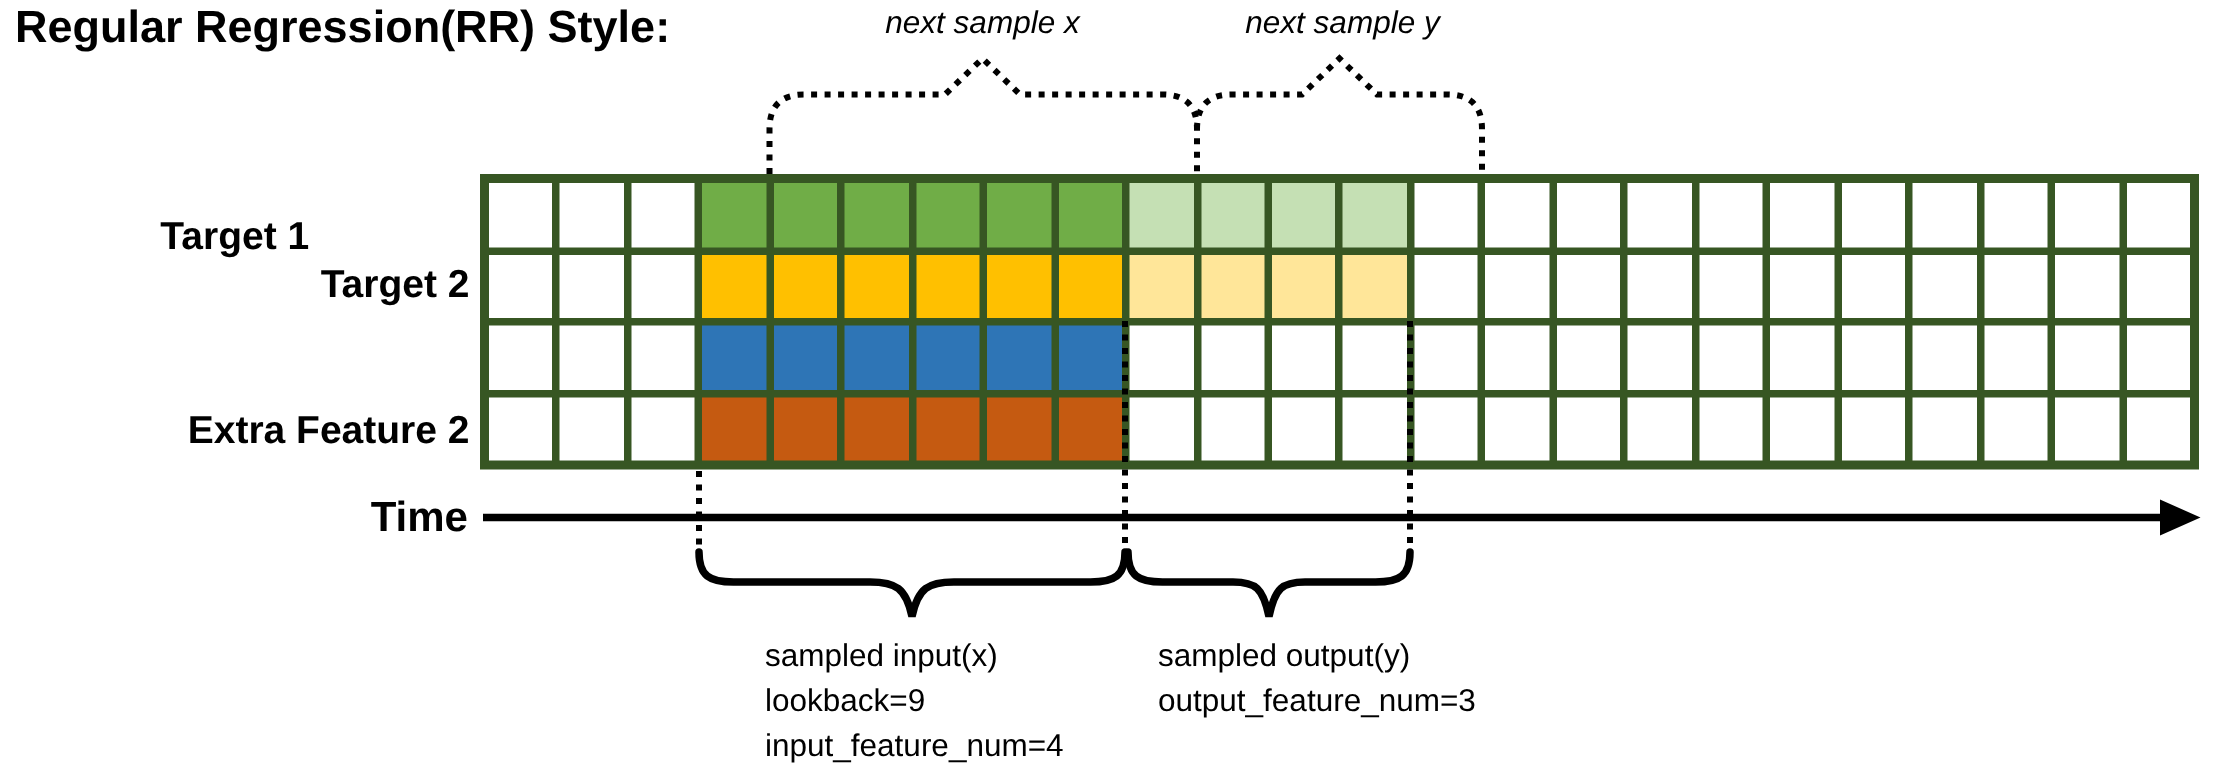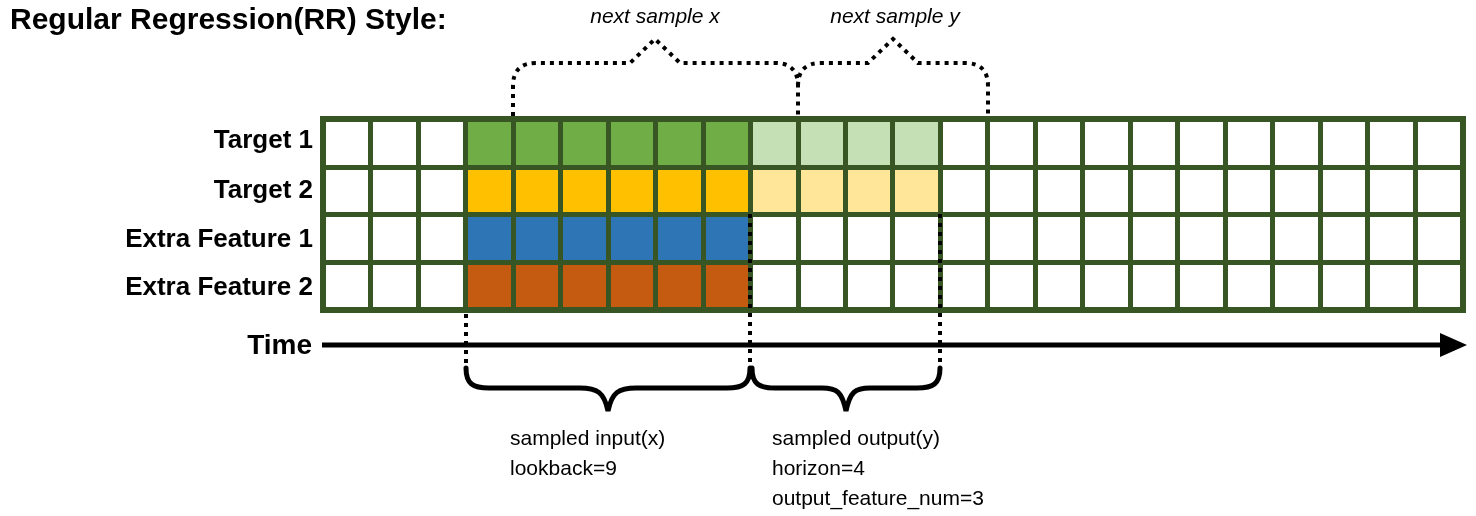--- a/index.html
+++ b/index.html
@@ -37,21 +37,21 @@
 
   .row-label {
     position: absolute;
     left: 0;
     width: 313px;
     text-align: right;
     font-size: 26px;
     font-weight: bold;
     white-space: nowrap;
   }
-  .row-label-0 { top: 124px; }
+  .row-label-0 { top: 142px; text-align: center; }
   .row-label-1 { top: 174px; }
   .row-label-2 { top: 223px; }
   .row-label-3 { top: 271px; }
 
   .grid {
     position: absolute;
     left: 320px;
     top: 116px;
     width: 1146px;
     height: 197px;
@@ -97,21 +97,20 @@
 
 <div class="canvas">
 
   <div class="title">Regular Regression(RR) Style:</div>
 
   <div class="annot annot-y">next sample y</div>
   <div class="annot annot-x">next sample x</div>
 
   <div class="row-label row-label-0">Target 1</div>
   <div class="row-label row-label-1">Target 2</div>
-  <div class="row-label row-label-2">Extra Feature 1</div>
   <div class="row-label row-label-3">Extra Feature 2</div>
 
   <div class="grid">
       <div class="cell" style="background: rgb(255, 255, 255);"></div>
       <div class="cell" style="background: rgb(255, 255, 255);"></div>
       <div class="cell" style="background: rgb(255, 255, 255);"></div>
       <div class="cell" style="background: rgb(112, 173, 71);"></div>
       <div class="cell" style="background: rgb(112, 173, 71);"></div>
       <div class="cell" style="background: rgb(112, 173, 71);"></div>
       <div class="cell" style="background: rgb(112, 173, 71);"></div>
@@ -224,21 +223,21 @@
 
       <path stroke-width="5" stroke-linecap="round" d="M466,368 C466,384 473,388 489,388 L580,388 C597,388 604,392 608,411 C612,392 619,388 636,388 L727,388 C743,388 750,384 750,368"></path>
 
       <path stroke-width="5" stroke-linecap="round" d="M752,368 C752,384 759,388 775,388 L822,388 C837,388 842,392 846,411 C850,392 855,388 870,388 L917,388 C933,388 940,384 940,368"></path>
     </g>
   </svg>
 
   <div class="summary summary-input">
     <div>sampled input(x)</div>
     <div>lookback=9</div>
+    <div>input_feature_num=4</div>
   </div>
 
   <div class="summary summary-output">
     <div>sampled output(y)</div>
-    <div>horizon=4</div>
     <div>output_feature_num=3</div>
   </div>
 
 </div>
 
 </body></html>

